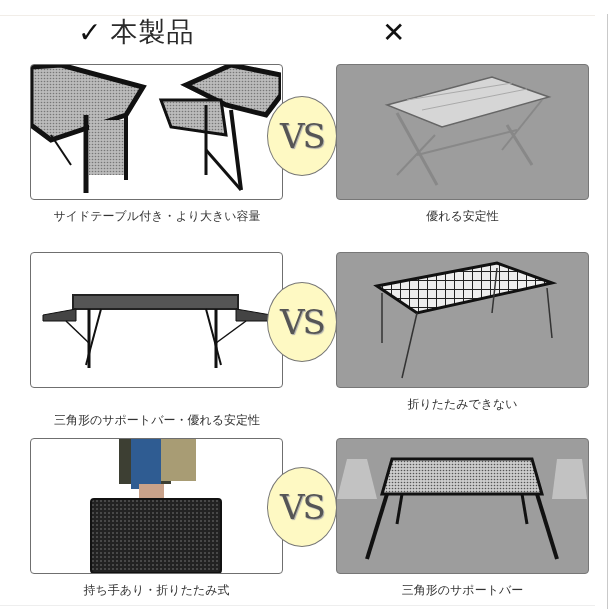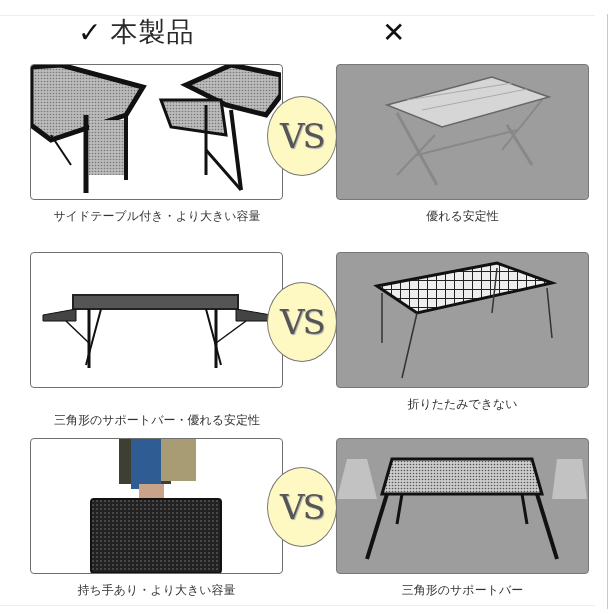--- a/index.html
+++ b/index.html
@@ -127,14 +127,14 @@
     </defs>
     <polygon points="10,20 30,20 40,60 0,60" fill="#ccc" opacity="0.8"></polygon>
     <polygon points="220,20 245,20 250,60 215,60" fill="#ccc" opacity="0.8"></polygon>
     <polygon points="55,20 195,20 205,55 45,55" fill="url(#mesh2)" stroke="#111" stroke-width="3"></polygon>
     <line x1="50" y1="55" x2="30" y2="120" stroke="#111" stroke-width="4"></line>
     <line x1="200" y1="55" x2="220" y2="120" stroke="#111" stroke-width="4"></line>
     <line x1="65" y1="55" x2="60" y2="85" stroke="#111" stroke-width="3"></line>
     <line x1="185" y1="55" x2="190" y2="85" stroke="#111" stroke-width="3"></line>
   </svg>
 </div>
-<div class="label" style="left:30px;top:582px;width:253px;">持ち手あり・より大きい容量</div>
+<div class="label" style="left:30px;top:582px;width:253px;">持ち手あり・折りたたみ式</div>
 <div class="label" style="left:336px;top:582px;width:253px;">三角形のサポートバー</div>
 
 </body></html>

